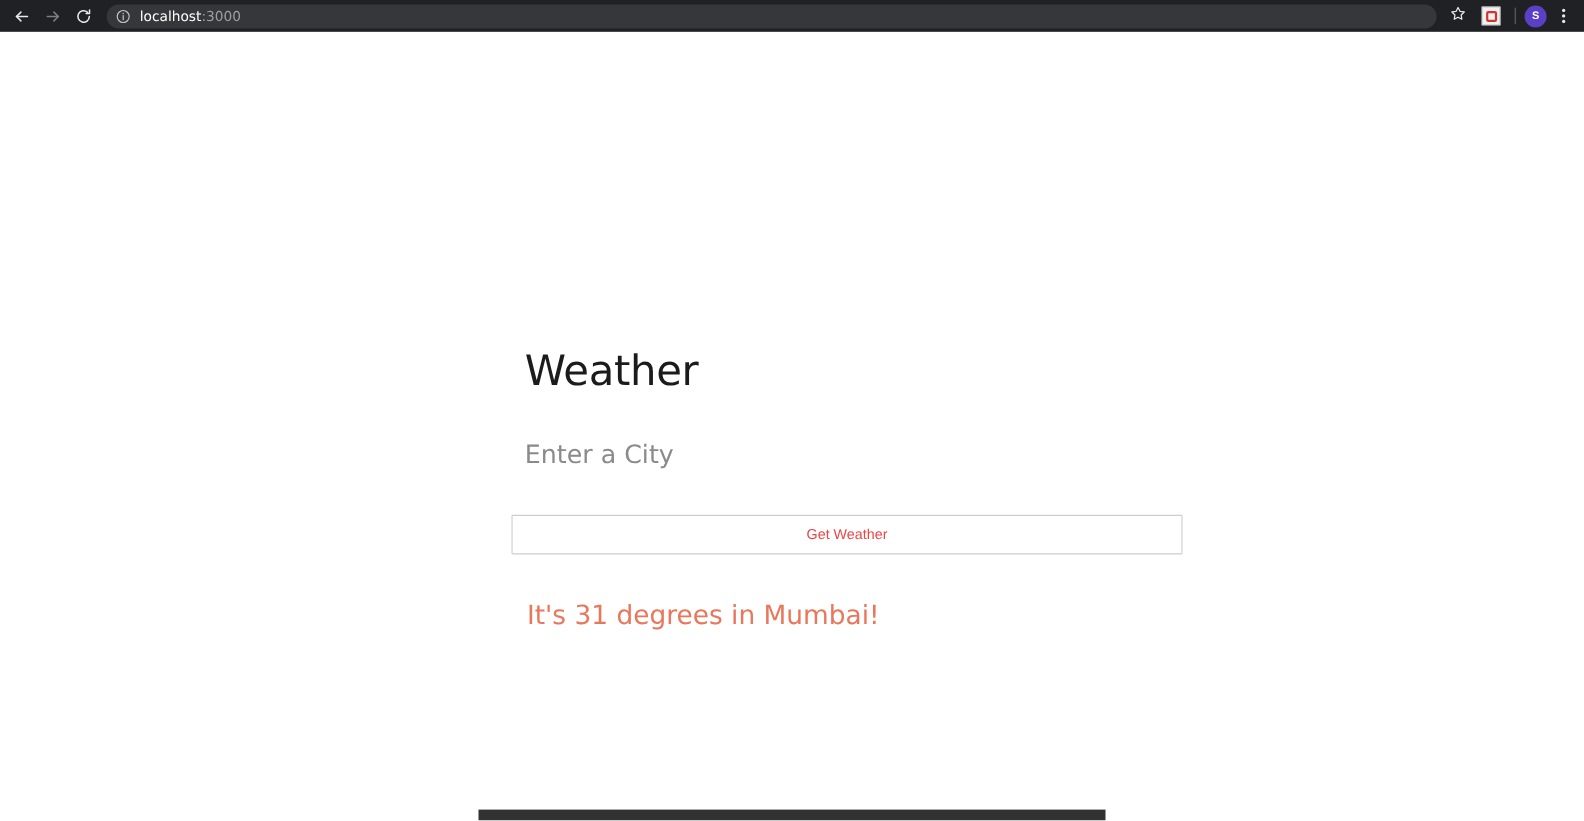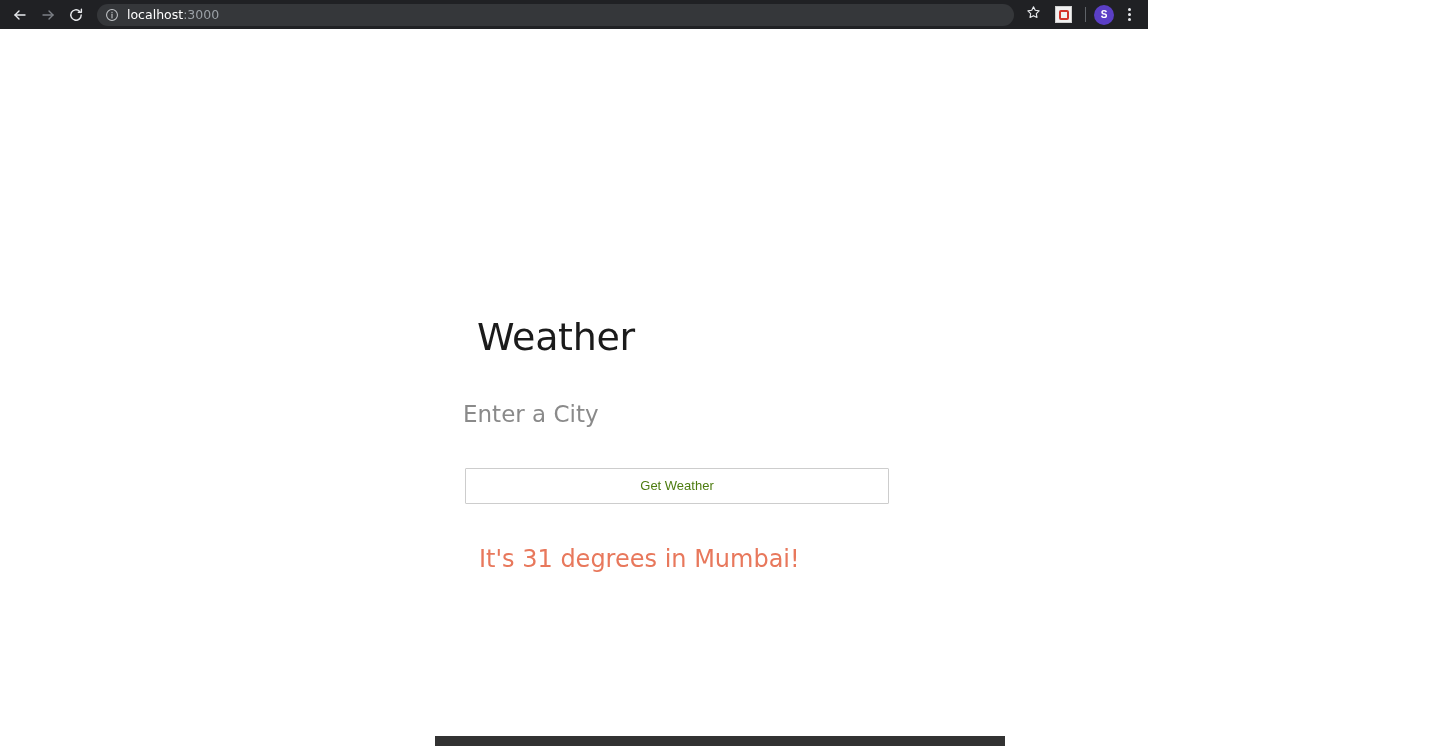--- a/index.html
+++ b/index.html
@@ -11,21 +11,21 @@
   }
 
   body {
     font-family: "Liberation Sans", sans-serif;
     background: #ffffff;
   }
 
   
   .browser-toolbar {
     height: 29px;
-    width: 1148px;
+    width: 1440px;
     background: #202124;
     display: flex;
     align-items: center;
     padding: 0 8px 0 6px;
     position: relative;
   }
 
   .nav-btn {
     width: 28px;
     height: 28px;
@@ -166,49 +166,49 @@
     font-family: "DejaVu Sans", sans-serif;
     font-size: 38px;
     font-weight: 400;
     color: #1b1b1b;
     letter-spacing: -0.3px;
     line-height: 46px;
   }
 
   .city-input {
     position: absolute;
-    left: 16px;
+    left: 30px;
     top: 362px;
     width: 510px;
     height: 46px;
     border: none;
     outline: none;
     background: transparent;
     font-family: "DejaVu Sans", sans-serif;
     font-size: 23px;
     color: #0c4a6e;
     padding: 0 12px;
   }
   .city-input::placeholder {
     color: #8a8a8a;
     opacity: 1;
   }
 
   .get-weather-btn {
     position: absolute;
     left: 30px;
     top: 439px;
-    width: 424px;
+    width: 610px;
     height: 36px;
     background: #ffffff;
     border: 1px solid #cdcdcd;
     border-radius: 1px;
     font-family: "Liberation Sans", sans-serif;
     font-size: 13px;
-    color: #4d7c0f;
+    color: #ef4444;
     cursor: pointer;
     line-height: 34px;
     text-align: center;
     padding: 0;
   }
 
   .weather-result {
     position: absolute;
     left: 44px;
     top: 512px;

